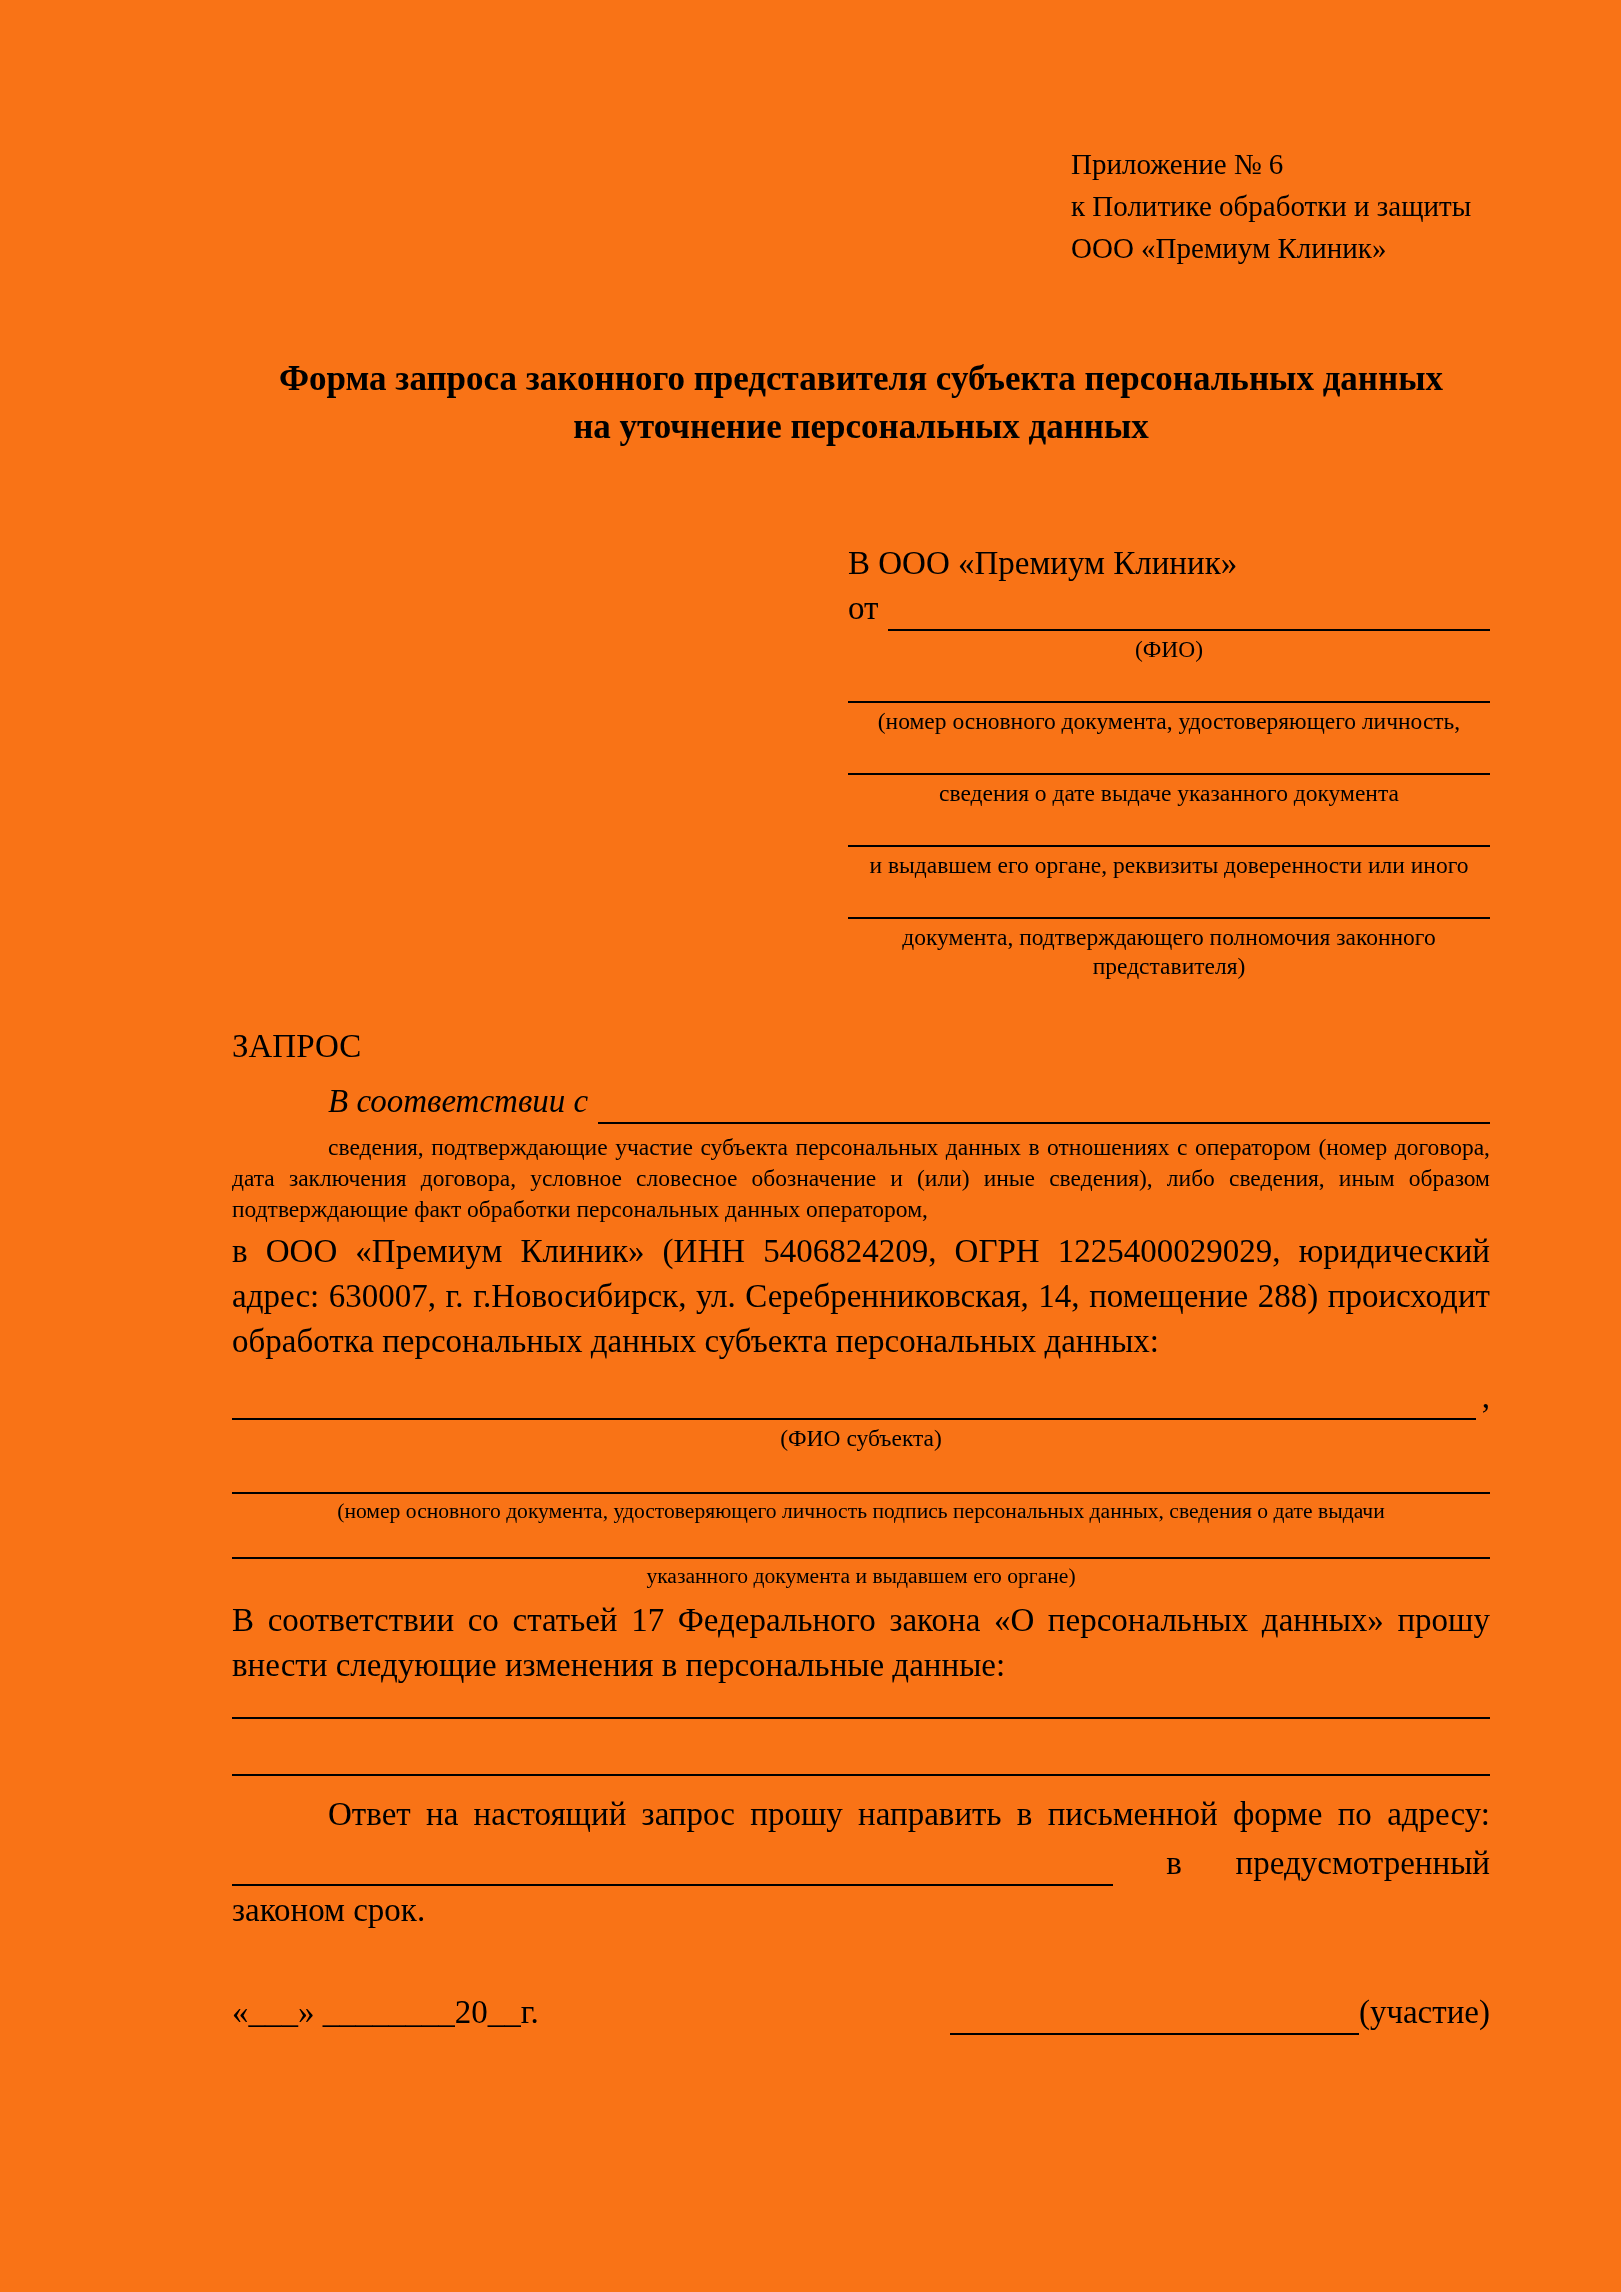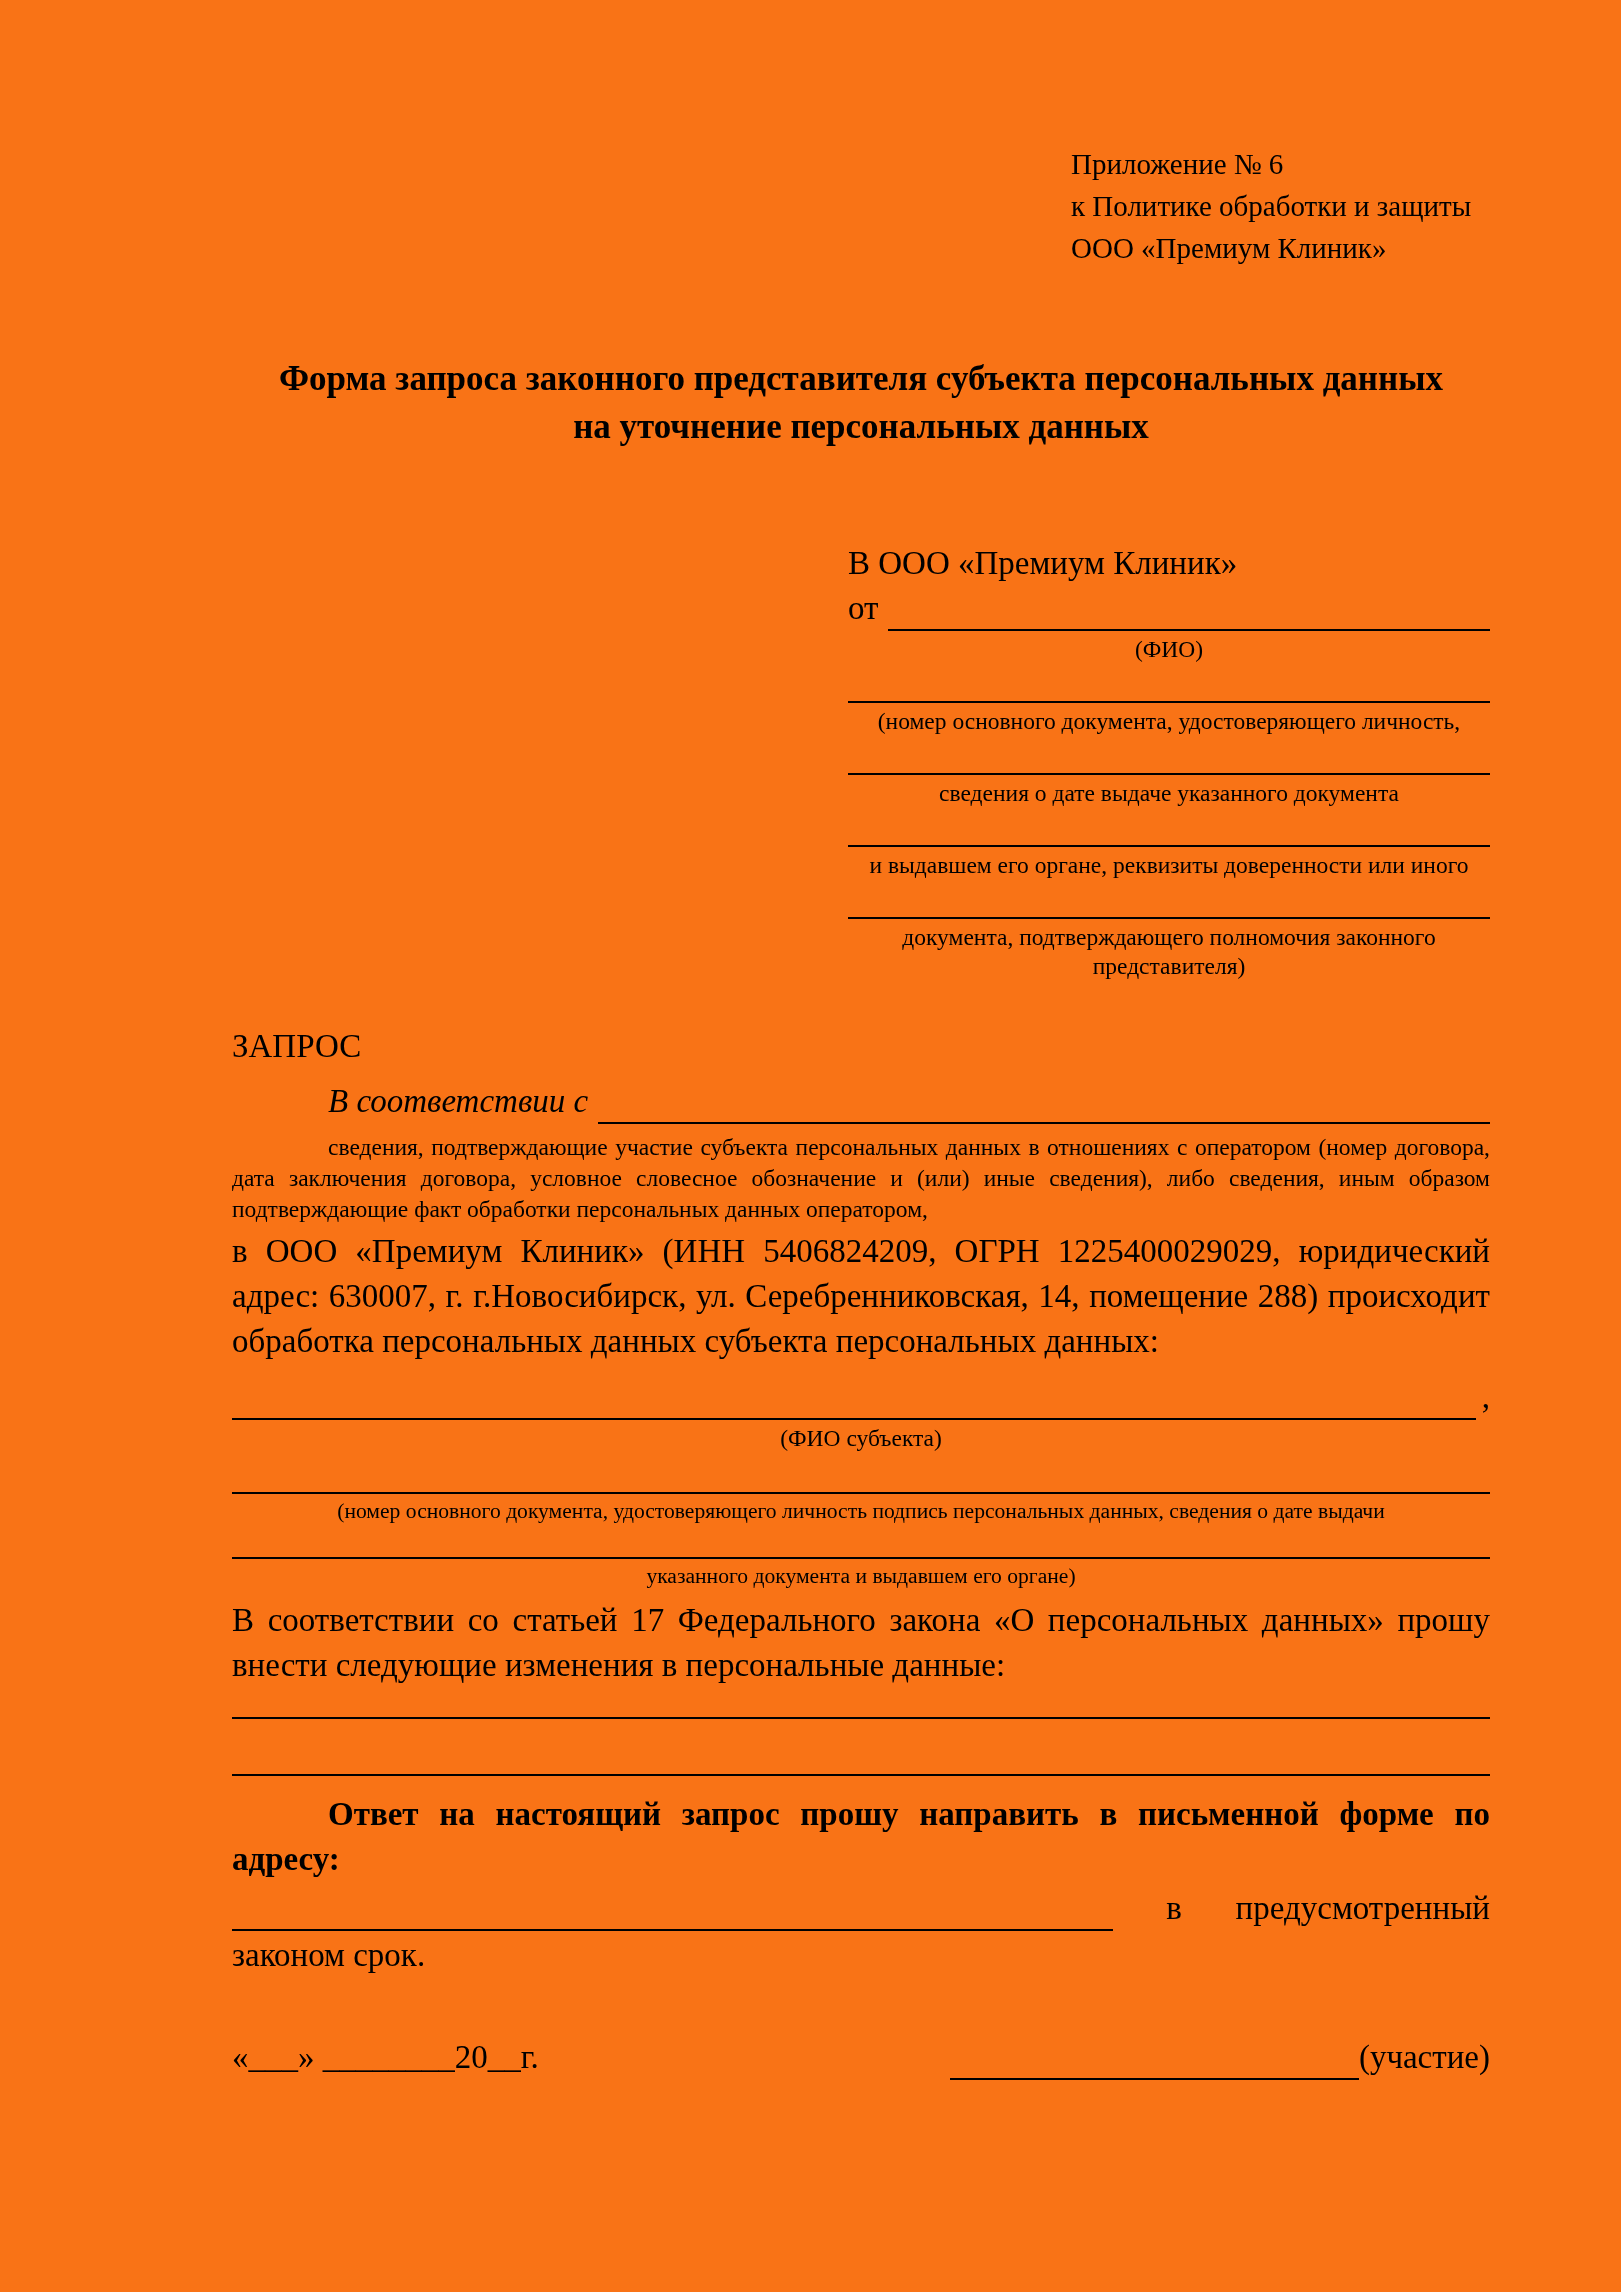--- a/index.html
+++ b/index.html
@@ -41,21 +41,21 @@
 
   .doc-line { height:27.4px; border-bottom:2.9px solid #000; margin-top:13.7px; }
   .doc-line2 { height:23.5px; border-bottom:2.9px solid #000; margin-top:9.8px; }
 
   .law { margin-top:7.8px; }
 
   .blank-line { height:0; border-bottom:2.9px solid #000; }
   .blank-1 { margin-top:29px; }
   .blank-2 { margin-top:55px; }
 
-  .answer1 { margin-top:15.7px; text-align:justify; text-align-last:justify; text-indent:96px;font-weight:bold; }
+  .answer1 { margin-top:15.7px; text-align:justify; text-align-last:justify; text-indent:96px; }
   .answer2 { margin-top:3.9px; display:flex; justify-content:space-between; align-items:flex-end; }
   .answer2 .fill2 { width:70%; border-bottom:2.9px solid #000; height:0; }
   .answer3 { margin-top:2px; }
 
   .footer { margin-top:57px; display:flex; }
   .sig-group { margin-left:auto; display:flex; align-items:flex-end; }
   .sig-line { width:409px; border-bottom:2.9px solid #000; height:0; }
 </style>
 </head>
 <body>

